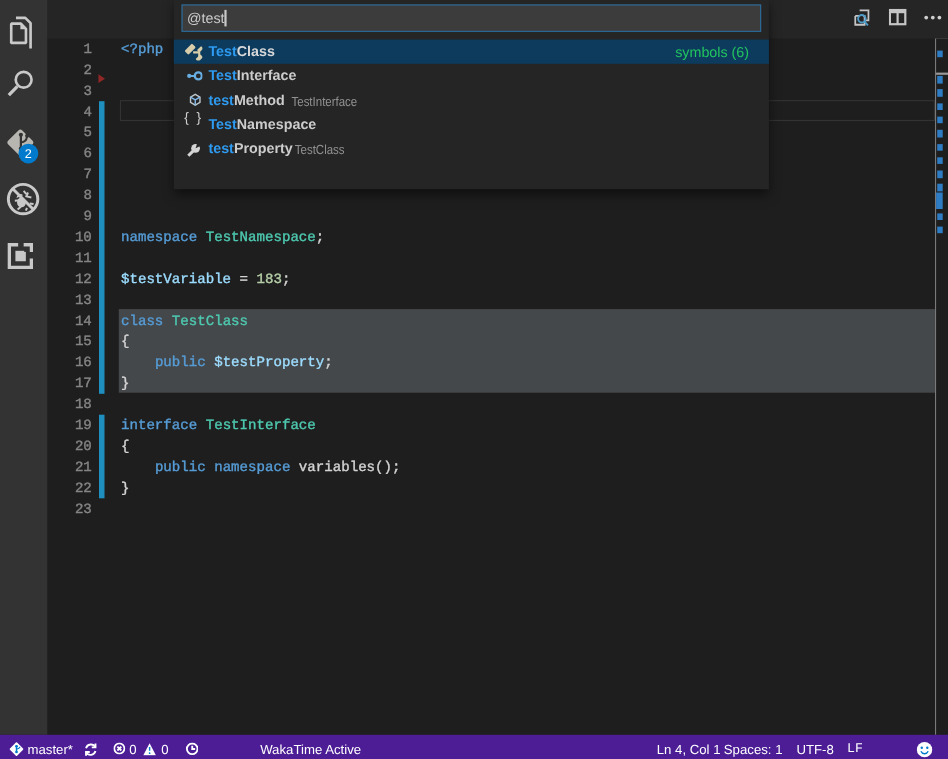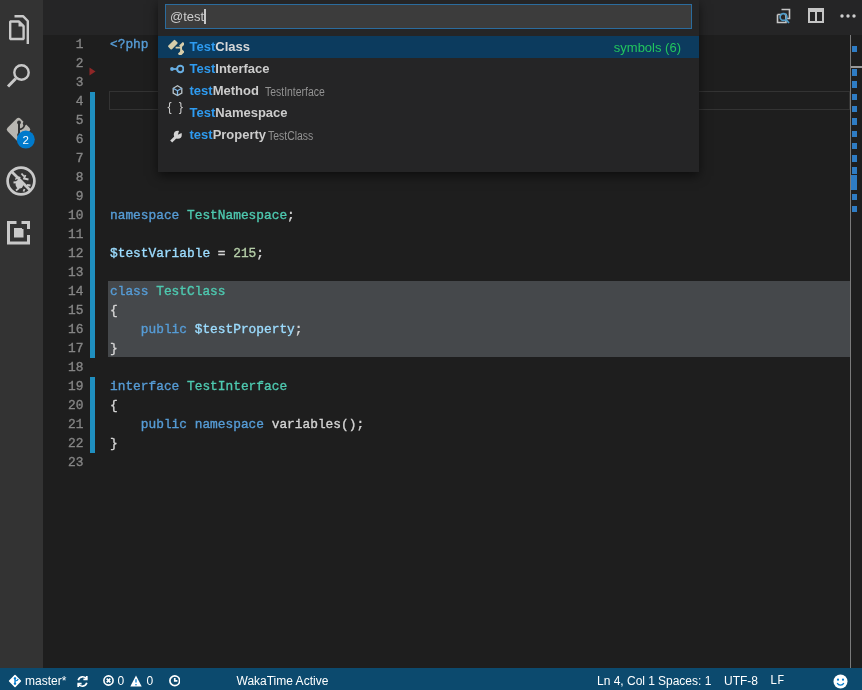--- a/index.html
+++ b/index.html
@@ -54,21 +54,21 @@
 
 
 
 
 
 
 
 
 <span class="kw">namespace</span> <span class="tp">TestNamespace</span><span class="pl">;</span>
 
-<span class="vr">$testVariable</span> <span class="pl">=</span> <span class="nm">215</span><span class="pl">;</span>
+<span class="vr">$testVariable</span> <span class="pl">=</span> <span class="nm">183</span><span class="pl">;</span>
 
 <span class="kw">class</span> <span class="tp">TestClass</span>
 <span class="pl">{</span>
     <span class="kw">public</span> <span class="vr">$testProperty</span><span class="pl">;</span>
 <span class="pl">}</span>
 
 <span class="kw">interface</span> <span class="tp">TestInterface</span>
 <span class="pl">{</span>
     <span class="kw">public</span> <span class="kw">namespace</span> <span class="pl">variables();</span>
 <span class="pl">}</span>
@@ -202,21 +202,21 @@
     <svg class="abs" style="left:10px; top:3px;" width="16" height="16" viewBox="0 0 16 16">
       <circle cx="9.8" cy="7.8" r="4" fill="#d4d4d4"></circle>
       <path d="M9.8,7.8 L11.5,2.5 L14.5,5.5 Z" fill="#252526"></path>
       <path d="M8.8,9 L3.2,14.6" stroke="#d4d4d4" stroke-width="2.8"></path>
     </svg>
     <span class="abs" style="left:31.5px; top:3px; font-size:13px; font-weight:600;"><span style="color:#2e9bf0;">test</span><span style="color:#cccccc;">Property</span></span>
     <span class="abs" style="left:110px; top:4.5px; font-size:12px; color:#929292; transform:scaleX(.87); transform-origin:left top;">TestClass</span>
   </div>
 </div>
 
-<div class="abs" style="left:0; top:668px; width:862px; height:22px; background:#0c4a6e; color:#ffffff; font-size:12px;">
+<div class="abs" style="left:0; top:668px; width:862px; height:22px; background:#4c1d95; color:#ffffff; font-size:12px;">
   <svg class="abs" style="left:8px; top:6px;" width="14" height="14" viewBox="0 0 14 14">
     <g transform="rotate(45 7 7)">
         <rect x="2.4" y="2.4" width="9.2" height="9.2" rx="0.8" fill="#ffffff"></rect>
       </g>
     <path d="M7,3.6 v6.8" stroke="#007acc" stroke-width="1.3"></path>
     <circle cx="7" cy="4.4" r="1.2" fill="#007acc"></circle>
     <circle cx="7" cy="9.6" r="1.2" fill="#007acc"></circle>
     <path d="M7,7 q2.6,-0.2 3.2,-2" stroke="#007acc" stroke-width="1.1" fill="none"></path>
   </svg>
   <span class="abs" style="left:25px; top:6px;">master*</span>

